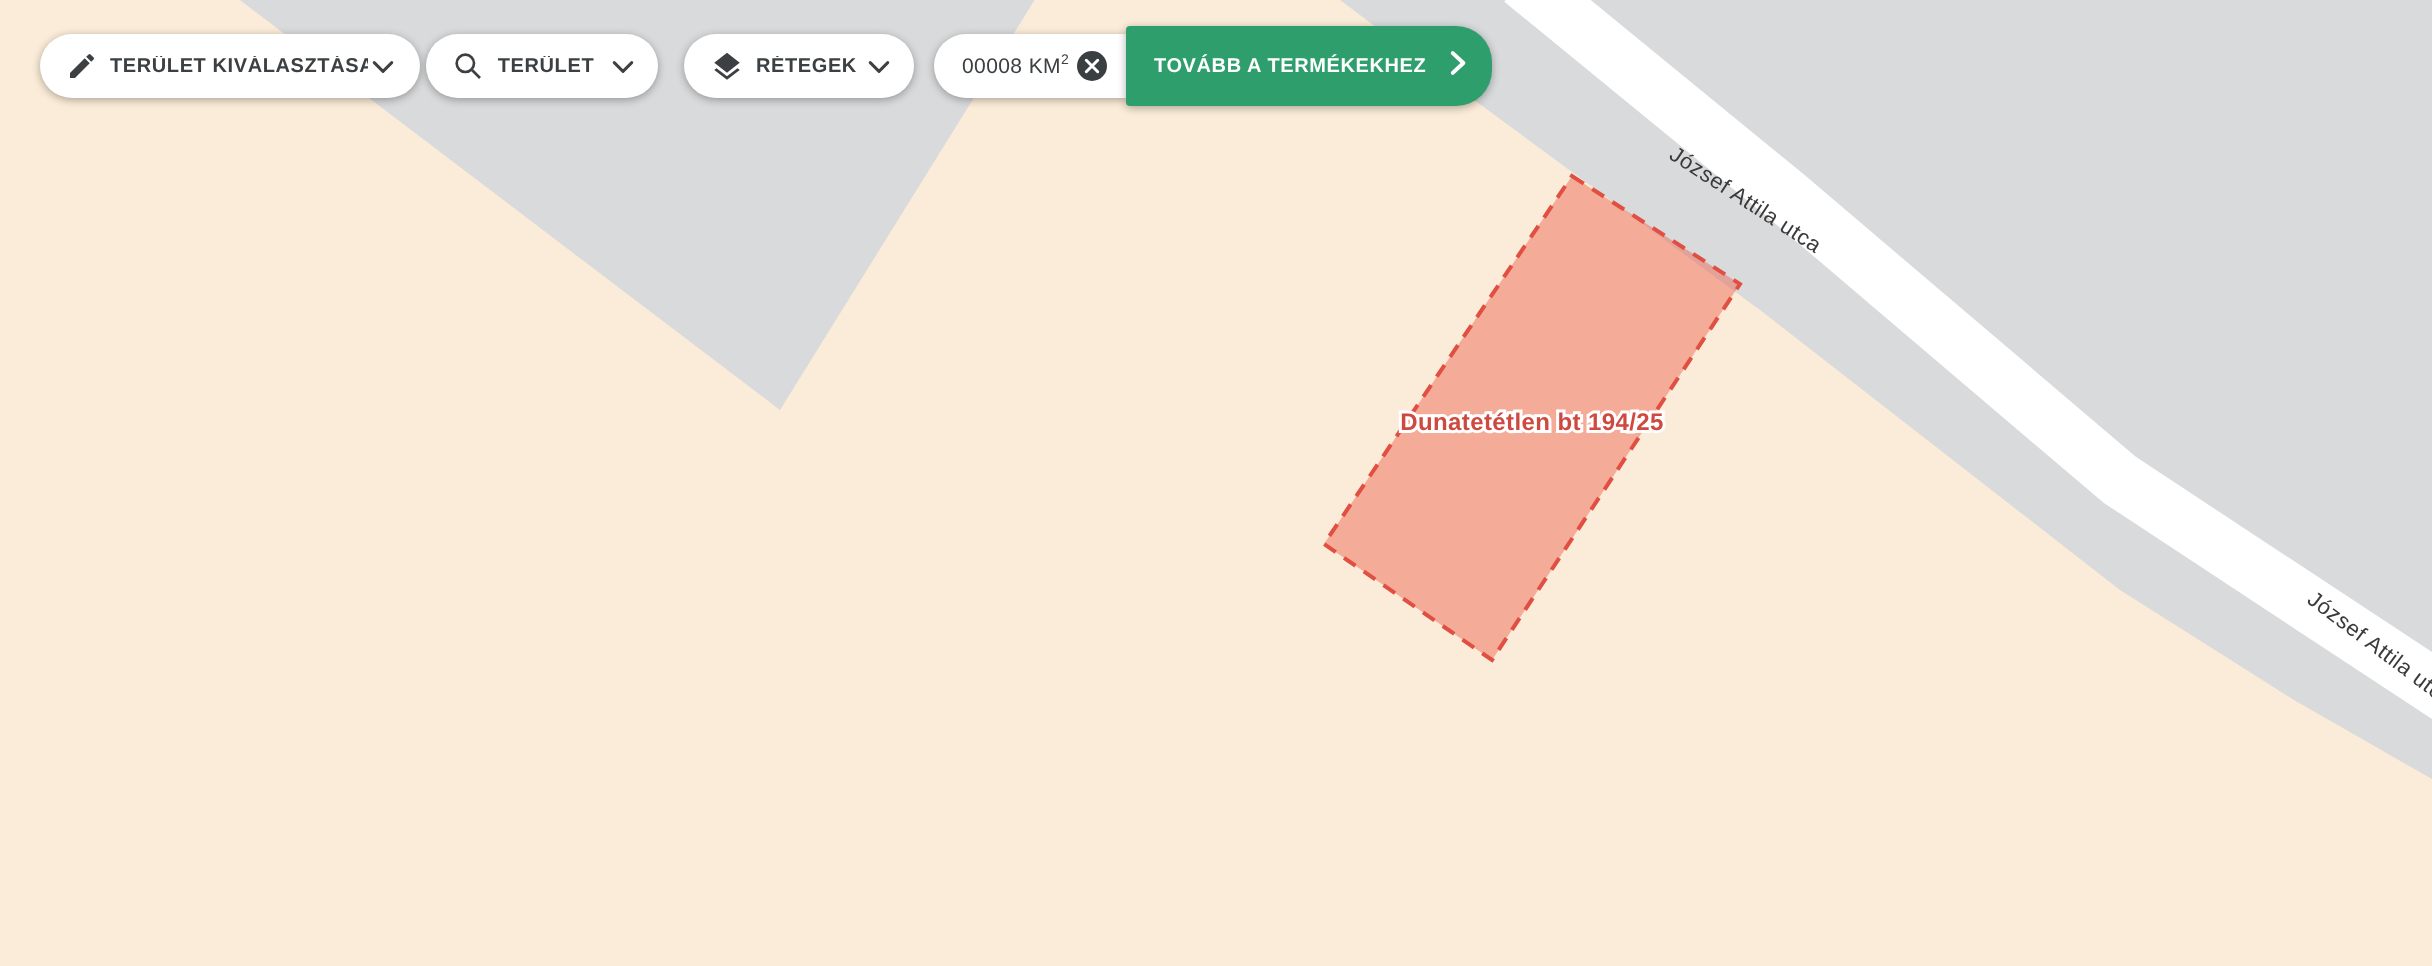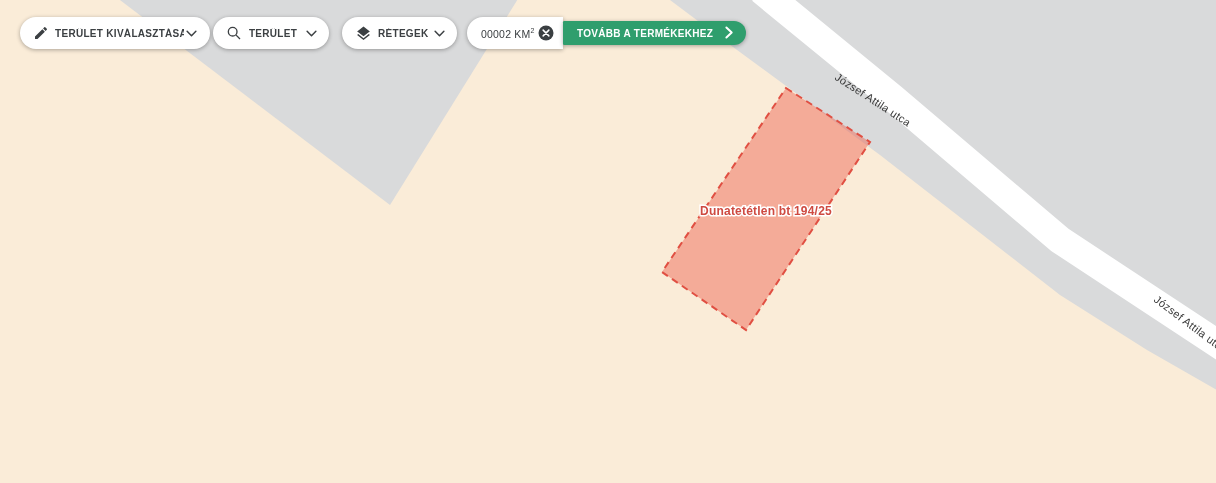--- a/index.html
+++ b/index.html
@@ -56,21 +56,21 @@
     background: #FFFFFF; border-radius: 16px 0 0 16px;
     display: flex; align-items: center; justify-content: space-between;
     padding: 0 8px 0 14px;
     box-shadow: 0 1px 4px rgba(0,0,0,0.32);
     color: var(--toolbar-text, #3C4043);
     font-size: 10.5px; font-weight: 400; letter-spacing: 0.2px;
   }
   .area-pill sup { font-size: 7px; }
   .cancel-btn { display: flex; align-items: center; cursor: pointer; }
   .proceed-btn {
-    height: 24px; box-sizing: border-box;
+    height: 40px; box-sizing: border-box;
     background: var(--accent-green, #2F9E6D);
     border-radius: 2px 18px 18px 2px;
     display: flex; align-items: center;
     padding: 0 9px 0 14px;
     box-shadow: 0 1px 4px rgba(0,0,0,0.32);
     color: #FFFFFF; font-size: 10px; font-weight: 700; letter-spacing: 0.3px;
     white-space: nowrap; cursor: pointer; user-select: none;
   }
   .proceed-btn .lbl { padding-right: 7px; }
 </style>
@@ -138,21 +138,21 @@
       <span>
         <svg width="15" height="15" viewBox="0 0 24 24" fill="none" stroke="#3C4043" stroke-width="2.4" stroke-linecap="round" stroke-linejoin="round">
           <polyline points="5,8.5 12,15.5 19,8.5"></polyline>
         </svg>
       </span>
     </div>
 
     <div class="combo">
       <div class="area-pill">
         <span>
-          <span>00002 KM</span><sup>2</sup>
+          <span>00008 KM</span><sup>2</sup>
         </span>
         <span class="cancel-btn">
           <svg width="18" height="18" viewBox="0 0 24 24">
             <circle cx="12" cy="12" r="10" fill="#3A3F42"></circle>
             <path d="M8.2 8.2l7.6 7.6M15.8 8.2l-7.6 7.6" stroke="#FFFFFF" stroke-width="2" stroke-linecap="round"></path>
           </svg>
         </span>
       </div>
       <div class="proceed-btn">
         <span class="lbl">TOVÁBB A TERMÉKEKHEZ</span>

